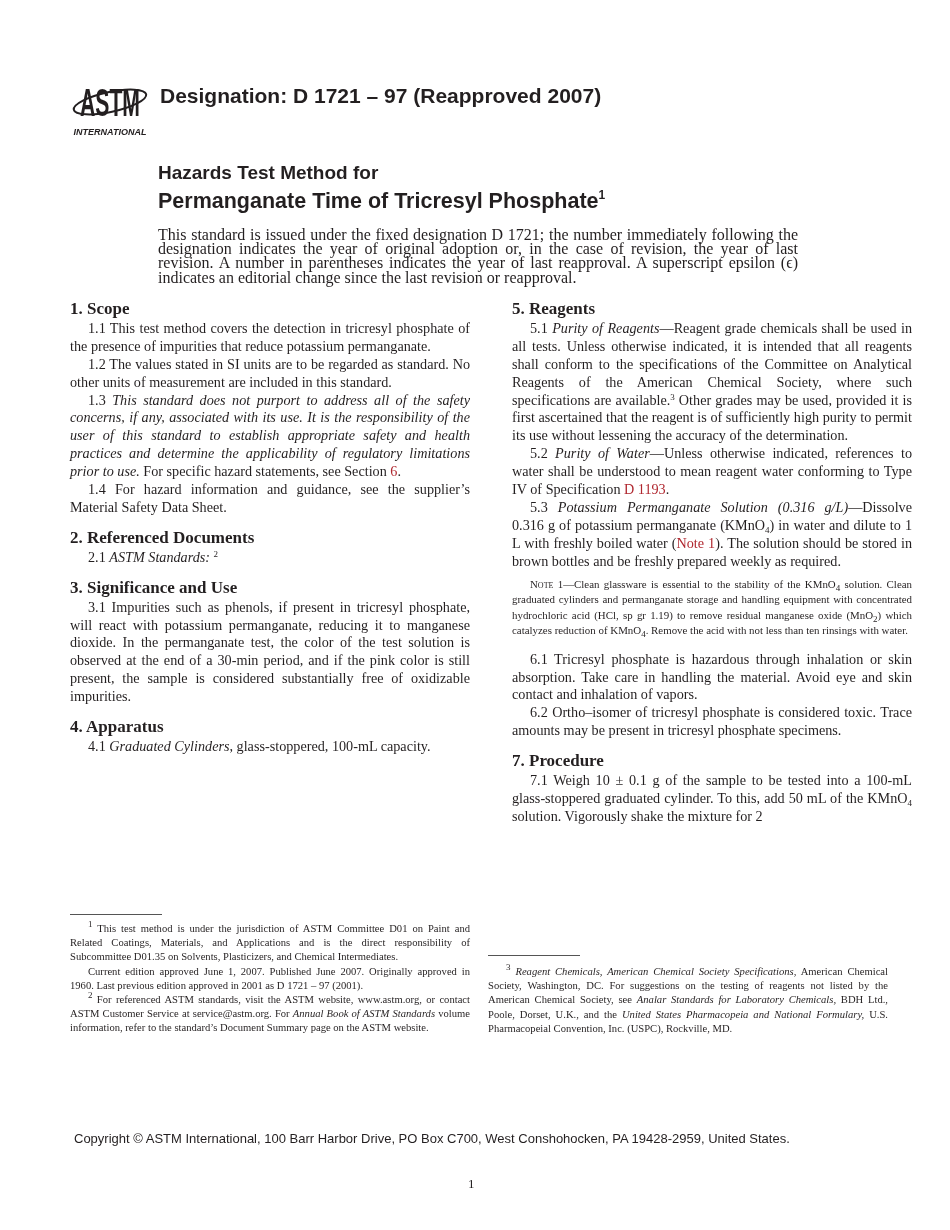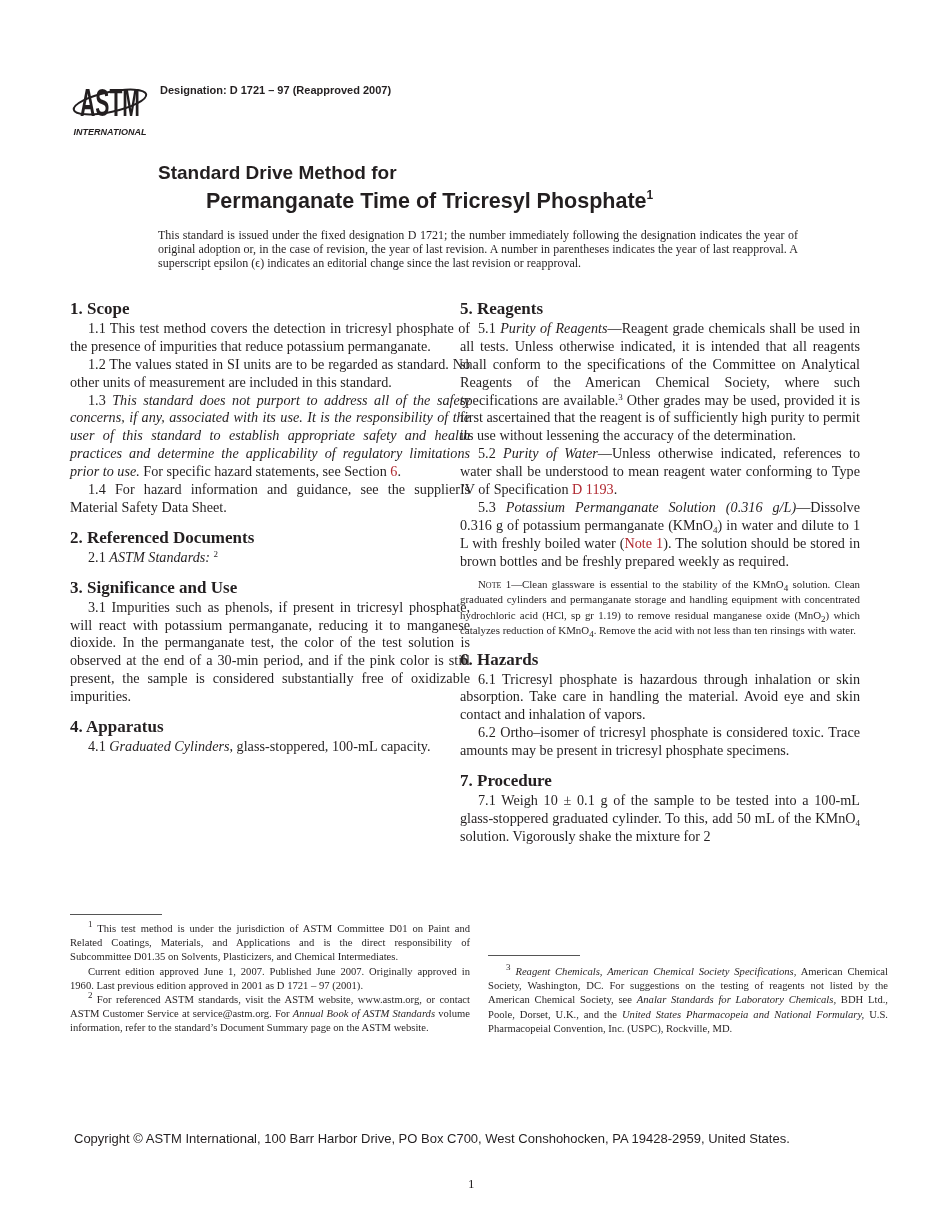--- a/index.html
+++ b/index.html
@@ -1,28 +1,28 @@
 <!DOCTYPE html>
 <html><head>
 <meta charset="utf-8">
 <style>
   html, body { margin:0; padding:0; background:#ffffff; }
   body { width:950px; height:1230px; position:relative; overflow:hidden; color:#231f20;
          font-family:"Liberation Serif", "DejaVu Serif", serif; }
   .sans { font-family:"Liberation Sans", "DejaVu Sans", sans-serif; }
   #logo { position:absolute; left:70px; top:70px; width:80px; height:70px; }
-  #designation { position:absolute; left:160px; top:84px; font-size:11px; font-weight:bold; }
+  #designation { position:absolute; left:160px; top:84px; font-size:21px; font-weight:bold; }
   #title { position:absolute; left:158px; top:162px; font-weight:bold; line-height:22px; }
   #title .l1 { font-size:19px; display:block; }
-  #title .l2 { font-size:21.5px; display:block;margin-left:48px; }
+  #title .l2 { font-size:21.5px; display:block; }
   #title sup { font-size:12px; vertical-align:9px; }
-  #preamble { position:absolute; left:158px; top:228px; width:640px; font-size:12px; line-height:14.2px; text-align:justify; }
+  #preamble { position:absolute; left:158px; top:228px; width:640px; font-size:16px; line-height:14.2px; text-align:justify; }
   .col { position:absolute; top:300px; width:400px; font-size:14.2px; line-height:17.9px; text-align:justify; }
   #col-left { left:70px; }
-  #col-right { left:460px; }
+  #col-right { left:512px; }
   .col h2 { font-size:17px; font-weight:bold; margin:0 0 2px 0; line-height:17.9px; }
   .col p { margin:0; text-indent:18px; }
   .section { margin-bottom:12px; }
   .link { color:#b0272f; }
   i { font-style:italic; }
   .note { font-size:10.9px; line-height:15.5px; text-indent:18px; margin:6px 0 10px 0 !important; }
   .sc { font-variant:small-caps; }
   sub { font-size:9px; vertical-align:-3px; line-height:0; }
   sup.fn { font-size:9px; vertical-align:5px; line-height:0; }
   .fnrule { position:absolute; width:92px; height:1px; background:#555; }
@@ -38,21 +38,21 @@
   <svg width="80" height="70" viewBox="0 0 80 70">
     <ellipse cx="40" cy="32" rx="37" ry="10" fill="none" stroke="#231f20" stroke-width="2" transform="rotate(-12 40 32)"></ellipse>
     <text x="40" y="46" text-anchor="middle" font-family="Liberation Sans, sans-serif" font-weight="bold" font-size="38" fill="#231f20" textLength="60" lengthAdjust="spacingAndGlyphs">ASTM</text>
     <text x="40" y="65" text-anchor="middle" font-family="Liberation Sans, sans-serif" font-weight="bold" font-style="italic" font-size="9" fill="#231f20">INTERNATIONAL</text>
   </svg>
 </div>
 
 <div id="designation" class="sans">Designation: D 1721 – 97 (Reapproved 2007)</div>
 
 <div id="title" class="sans">
-  <span class="l1">Standard Drive Method for</span>
+  <span class="l1">Hazards Test Method for</span>
   <span class="l2"><span>Permanganate Time of Tricresyl Phosphate</span><sup>1</sup></span>
 </div>
 
 <div id="preamble">This standard is issued under the fixed designation D 1721; the number immediately following the designation indicates the year of original adoption or, in the case of revision, the year of last revision. A number in parentheses indicates the year of last reapproval. A superscript epsilon (ϵ) indicates an editorial change since the last revision or reapproval.</div>
 
 <div id="col-left" class="col">
   <div class="section">
     <h2>1. Scope</h2>
     <p>1.1 This test method covers the detection in tricresyl phosphate of the presence of impurities that reduce potassium permanganate.</p>
     <p>1.2 The values stated in SI units are to be regarded as standard. No other units of measurement are included in this standard.</p>
@@ -86,21 +86,20 @@
 <div id="col-right" class="col">
   <div class="section">
     <h2>5. Reagents</h2>
     <p><span>5.1 </span><i>Purity of Reagents</i><span>—Reagent grade chemicals shall be used in all tests. Unless otherwise indicated, it is intended that all reagents shall conform to the specifications of the Committee on Analytical Reagents of the American Chemical Society, where such specifications are available.</span><sup class="fn">3</sup><span> Other grades may be used, provided it is first ascertained that the reagent is of sufficiently high purity to permit its use without lessening the accuracy of the determination.</span></p>
     <p><span>5.2 </span><i>Purity of Water</i><span>—Unless otherwise indicated, references to water shall be understood to mean reagent water conforming to Type IV of Specification </span><span class="link">D 1193</span><span>.</span></p>
     <p><span>5.3 </span><i>Potassium Permanganate Solution (0.316 g/L)</i><span>—Dissolve 0.316 g of potassium permanganate (KMnO</span><sub>4</sub><span>) in water and dilute to 1 L with freshly boiled water (</span><span class="link">Note 1</span><span>). The solution should be stored in brown bottles and be freshly prepared weekly as required.</span></p>
     <p class="note"><span class="sc">Note</span><span> 1—Clean glassware is essential to the stability of the KMnO</span><sub>4</sub><span> solution. Clean graduated cylinders and permanganate storage and handling equipment with concentrated hydrochloric acid (HCl, sp gr 1.19) to remove residual manganese oxide (MnO</span><sub>2</sub><span>) which catalyzes reduction of KMnO</span><sub>4</sub><span>. Remove the acid with not less than ten rinsings with water.</span></p>
   </div>
 
   <div class="section">
-    <h2>6. Hazards</h2>
     <p>6.1 Tricresyl phosphate is hazardous through inhalation or skin absorption. Take care in handling the material. Avoid eye and skin contact and inhalation of vapors.</p>
     <p>6.2 Ortho–isomer of tricresyl phosphate is considered toxic. Trace amounts may be present in tricresyl phosphate specimens.</p>
   </div>
 
   <div class="section">
     <h2>7. Procedure</h2>
     <p><span>7.1 Weigh 10 ± 0.1 g of the sample to be tested into a 100-mL glass-stoppered graduated cylinder. To this, add 50 mL of the KMnO</span><sub>4</sub><span> solution. Vigorously shake the mixture for 2</span></p>
   </div>
 </div>
 

